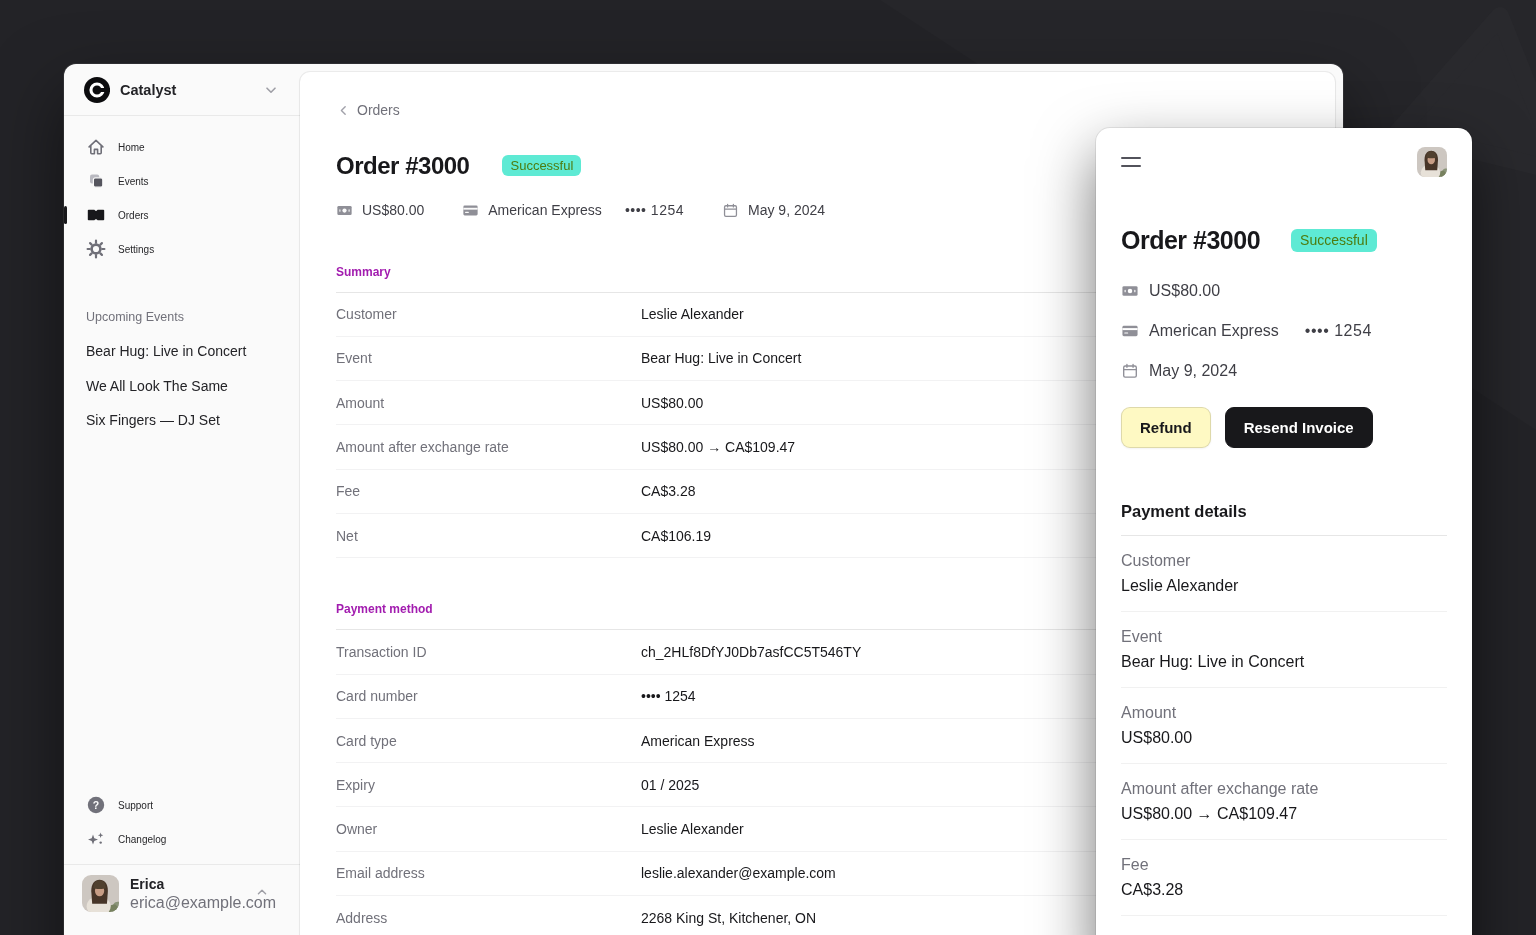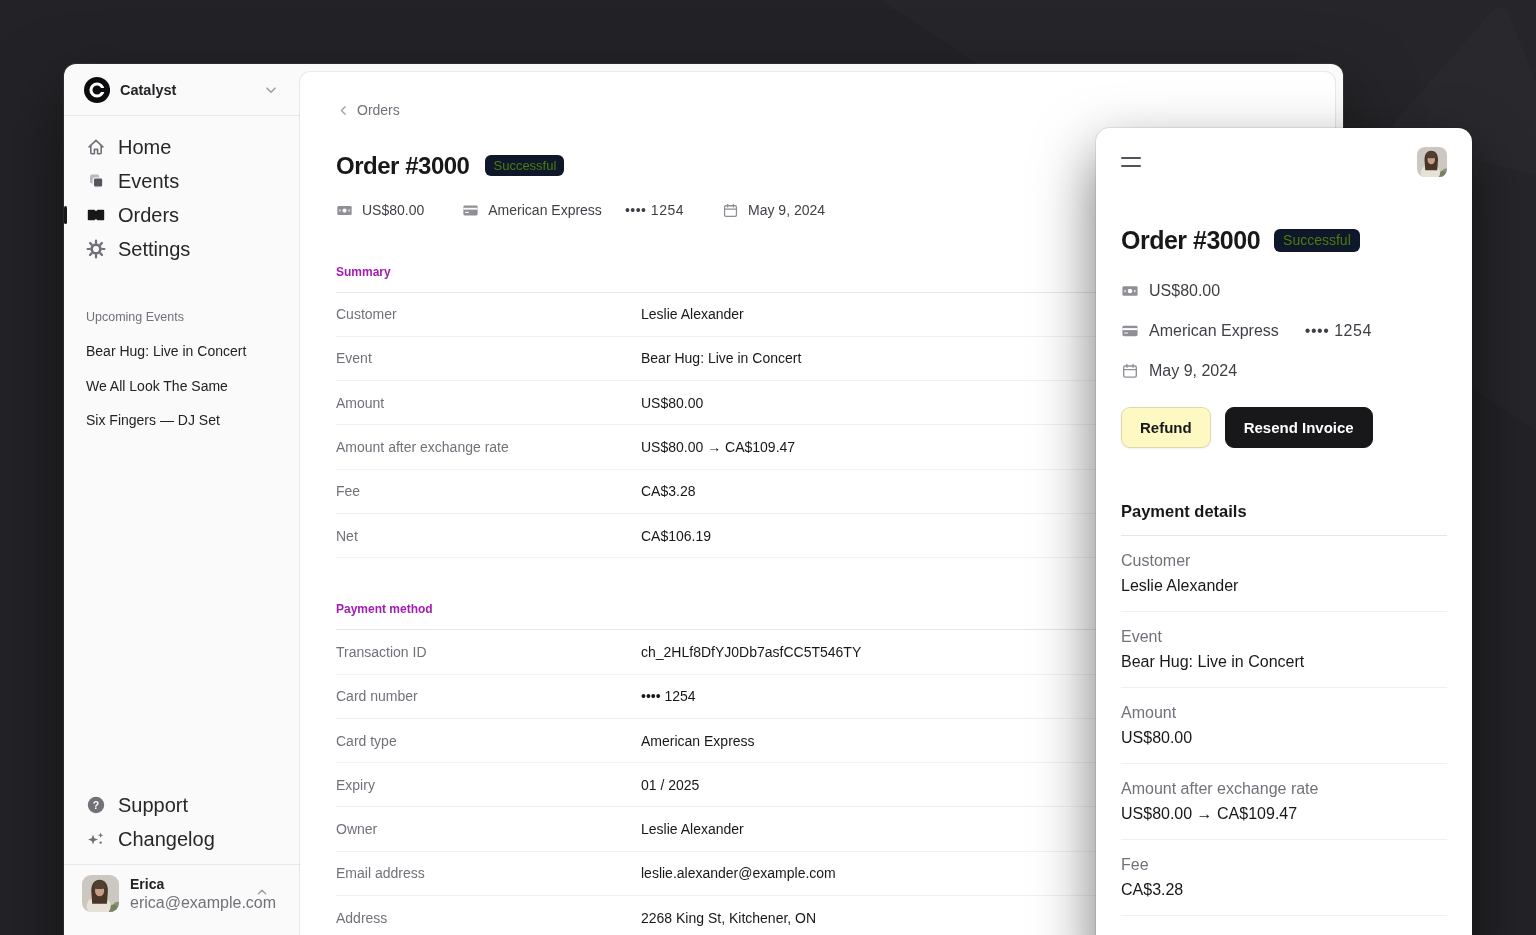--- a/index.html
+++ b/index.html
@@ -24,21 +24,21 @@
   }
   .brand-mark { width:26px; height:26px; flex:0 0 auto; }
   .brand-name { font-size:14.5px; font-weight:600; color:#232327; flex:1; }
   .side-header .chev { width:18px; height:18px; }
 
   .side-nav { padding:14px 12px 0; }
   .nav-item {
     position:relative; display:flex; align-items:center; gap:12px;
     height:34px; padding:0 10px; border-radius:8px; cursor:pointer;
   }
-  .nav-item .nav-label { font-size:20px; font-weight:500; color:#27272a; }
+  .nav-item .nav-label { font-size:10px; font-weight:500; color:#27272a; }
   .nav-item svg { width:20px; height:20px; flex:0 0 auto; }
   .active-bar {
     position:absolute; left:-12px; top:50%; transform:translateY(-50%);
     width:3px; height:18px; border-radius:3px; background:#18181b;
   }
   .side-section-label {
     margin:44px 0 0; padding:0 22px; font-size:12.5px; font-weight:400; color:#71717a;
   }
   .side-events { padding:10px 12px 0; }
   .event-item {
@@ -62,22 +62,22 @@
     position:absolute; left:236px; top:8px; right:8px; bottom:8px;
     background:#ffffff; border-radius:10px;
     box-shadow:0 0 0 1px rgba(9,9,11,.06), 0 1px 3px rgba(9,9,11,.05);
     padding:30px 36px 0; overflow:hidden;
   }
   .breadcrumb { display:inline-flex; align-items:center; gap:6px; cursor:pointer; }
   .breadcrumb .crumb-label { font-size:14px; font-weight:500; color:#71717a; }
   .title-row { display:flex; align-items:center; gap:16px; margin-top:30px; }
   .page-title { font-size:24px; font-weight:700; letter-spacing:-.02em; color:#18181b; }
   .badge {
-    background:#0f172a; color:#4d7c0f; font-size:13px; font-weight:500;
-    padding:3px 8px; border-radius:6px; line-height:1.2;
+    background:#5eead4; color:#4d7c0f; font-size:13px; font-weight:500;
+    padding:3px 8px; border-radius:6px; line-height:1.2;margin-left:17px;
   }
   .meta-row { display:flex; align-items:center; margin-top:22px; font-size:14px; color:#3f3f46; }
   .meta-group { display:flex; align-items:center; gap:9px; }
   .meta-group + .meta-group { margin-left:38px; }
   .meta-group svg { width:17px; height:17px; }
   .meta-last4 { margin-left:14px; letter-spacing:.5px; }
 
   .section-heading { margin-top:46px; font-size:12px; font-weight:700; color:#a21caf; }
   .section-heading.second { margin-top:44px; }
   .heading-rule { border-top:1px solid rgba(9,9,11,.10); margin-top:13px; }

